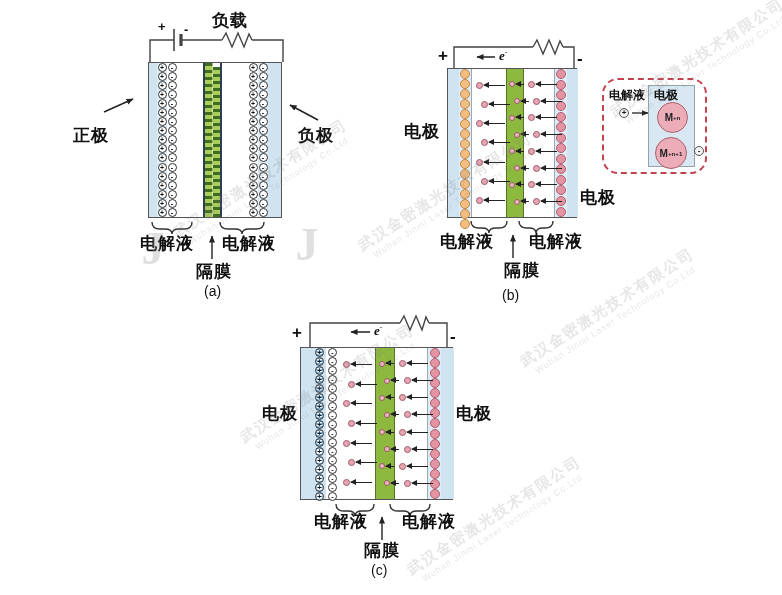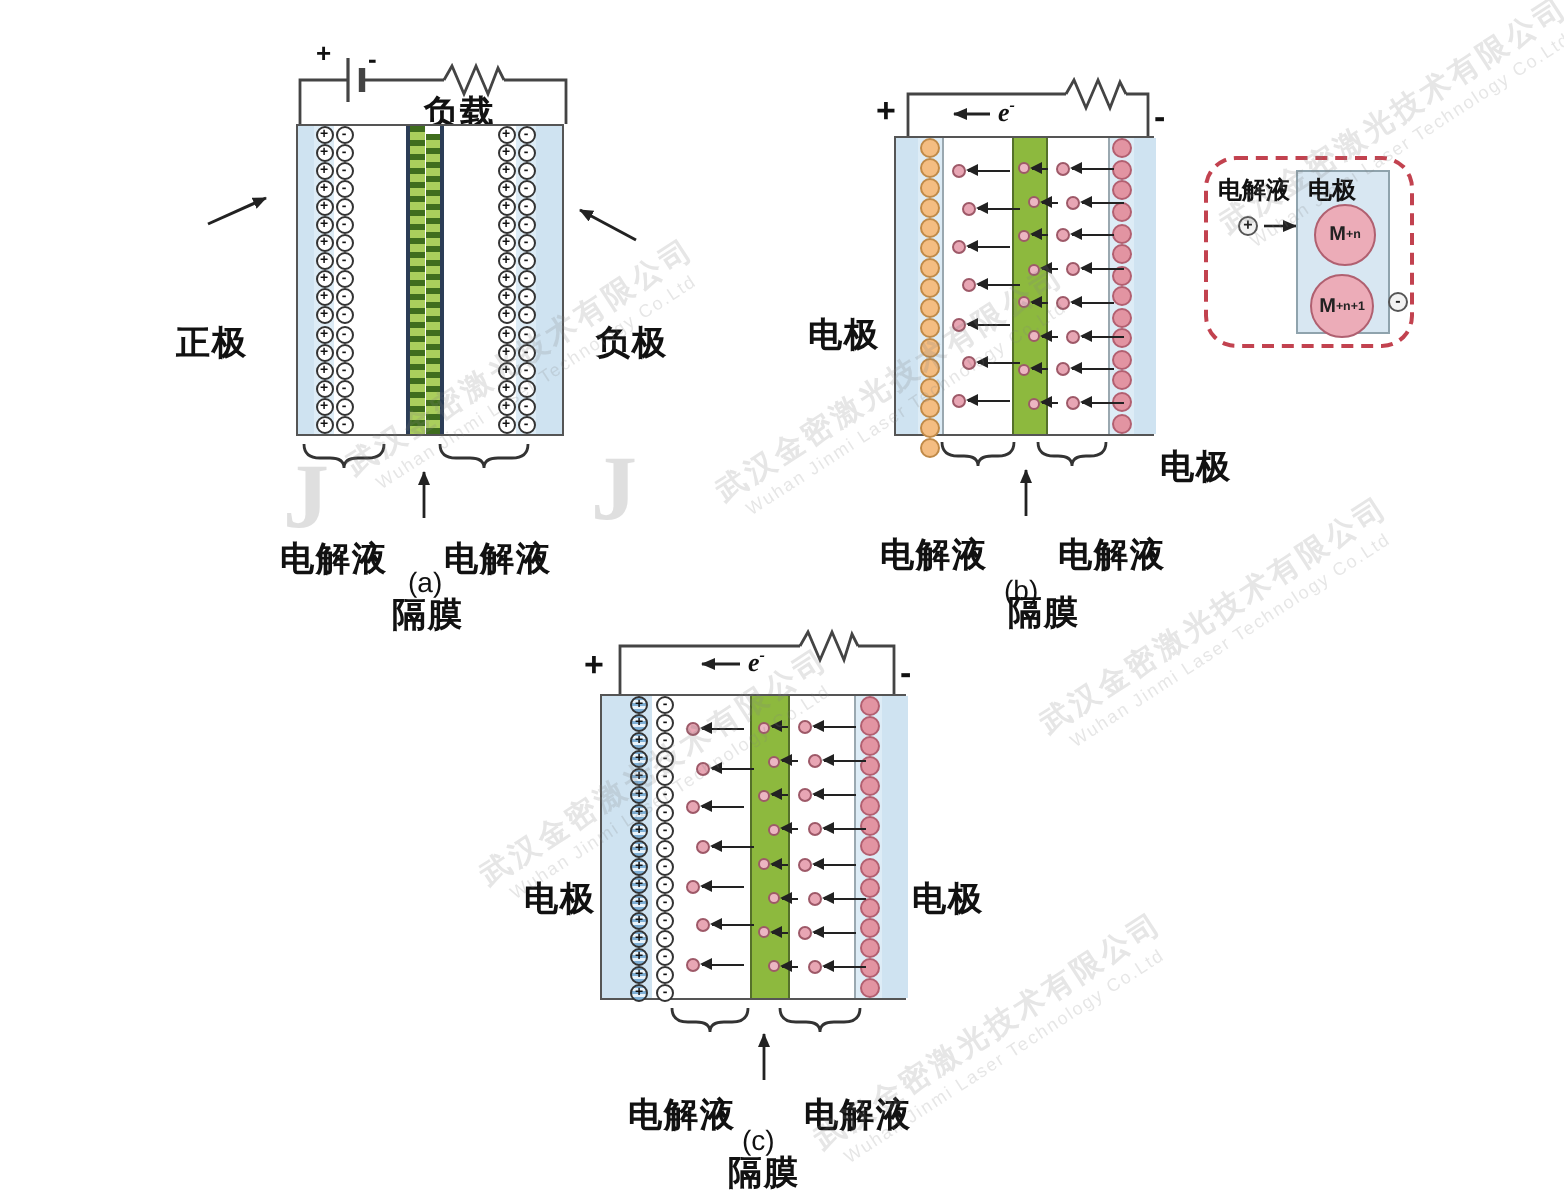--- a/index.html
+++ b/index.html
@@ -1,21 +1,21 @@
 <!DOCTYPE html>
 <html><head>
 <meta charset="utf-8">
 <style>
   html,body{margin:0;padding:0;background:#fff;}
   .canvas{position:relative;width:782px;height:595px;background:#fff;overflow:hidden;
           font-family:"Liberation Sans","DejaVu Sans",sans-serif;color:#111;}
   svg.art{position:absolute;left:0;top:0;pointer-events:none;}
 
   
-  .lbl{position:absolute;font-weight:bold;font-size:17px;line-height:1.15;white-space:nowrap;letter-spacing:1px;margin-top:36px;}
+  .lbl{position:absolute;font-weight:bold;font-size:17px;line-height:1.15;white-space:nowrap;letter-spacing:1px;}
   .cap{position:absolute;font-size:14px;font-weight:normal;white-space:nowrap;}
   .term{position:absolute;font-weight:bold;font-size:17px;line-height:1;}
   .term.small{font-size:13px;}
   .etext{position:absolute;font-style:italic;font-weight:bold;font-size:13px;
          font-family:"Liberation Serif","DejaVu Serif",serif;}
   sup{font-size:0.62em;}
 
   
   .cell{position:absolute;display:flex;border:1px solid #555;box-sizing:border-box;background:#fff;}
   .col{height:100%;box-sizing:border-box;display:flex;flex-direction:column;
@@ -220,21 +220,21 @@
         <span class="circ minus">-</span>
         <span class="circ minus">-</span>
         <span class="circ minus">-</span>
         <span class="circ minus">-</span>
         <span class="circ minus">-</span>
         <span class="circ minus">-</span>
       </div>
     <div class="col blue" style="width:13px;"></div>
   </div>
 
-  <div class="lbl" style="left:88px;top:126px;">正极</div>
+  <div class="lbl" style="left:73px;top:126px;">正极</div>
   <div class="lbl" style="left:298px;top:126px;">负极</div>
   <div class="lbl" style="left:140px;top:234px;">电解液</div>
   <div class="lbl" style="left:222px;top:234px;">电解液</div>
   <div class="lbl" style="left:196px;top:262px;">隔膜</div>
   <div class="cap" style="left:204px;top:283px;">(a)</div>
 
   <div class="term" style="left:438px;top:47px;">+</div>
   <div class="term" style="left:577px;top:50px;">-</div>
   <div class="etext" style="left:499px;top:48px;"><span>e</span><sup>-</sup></div>
 

